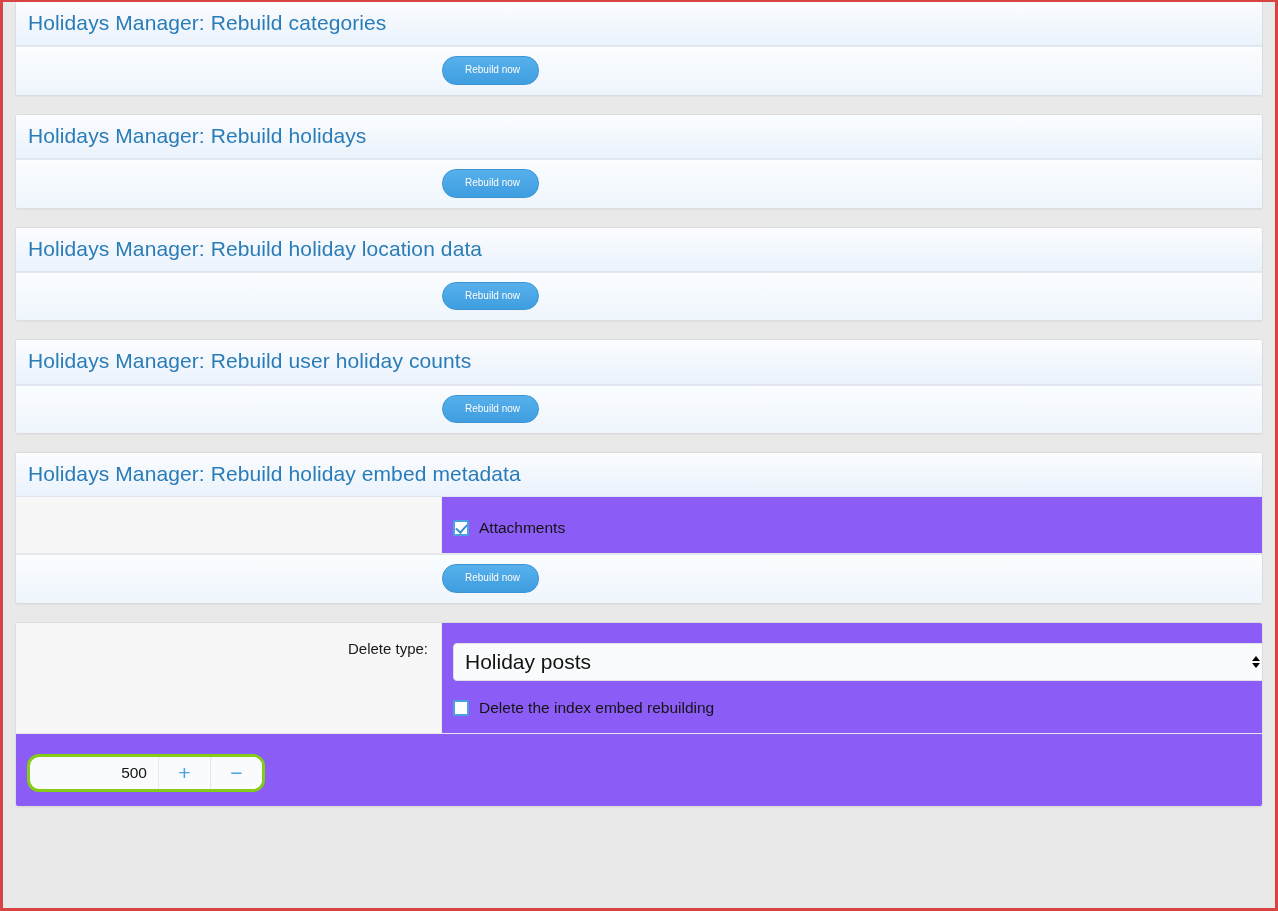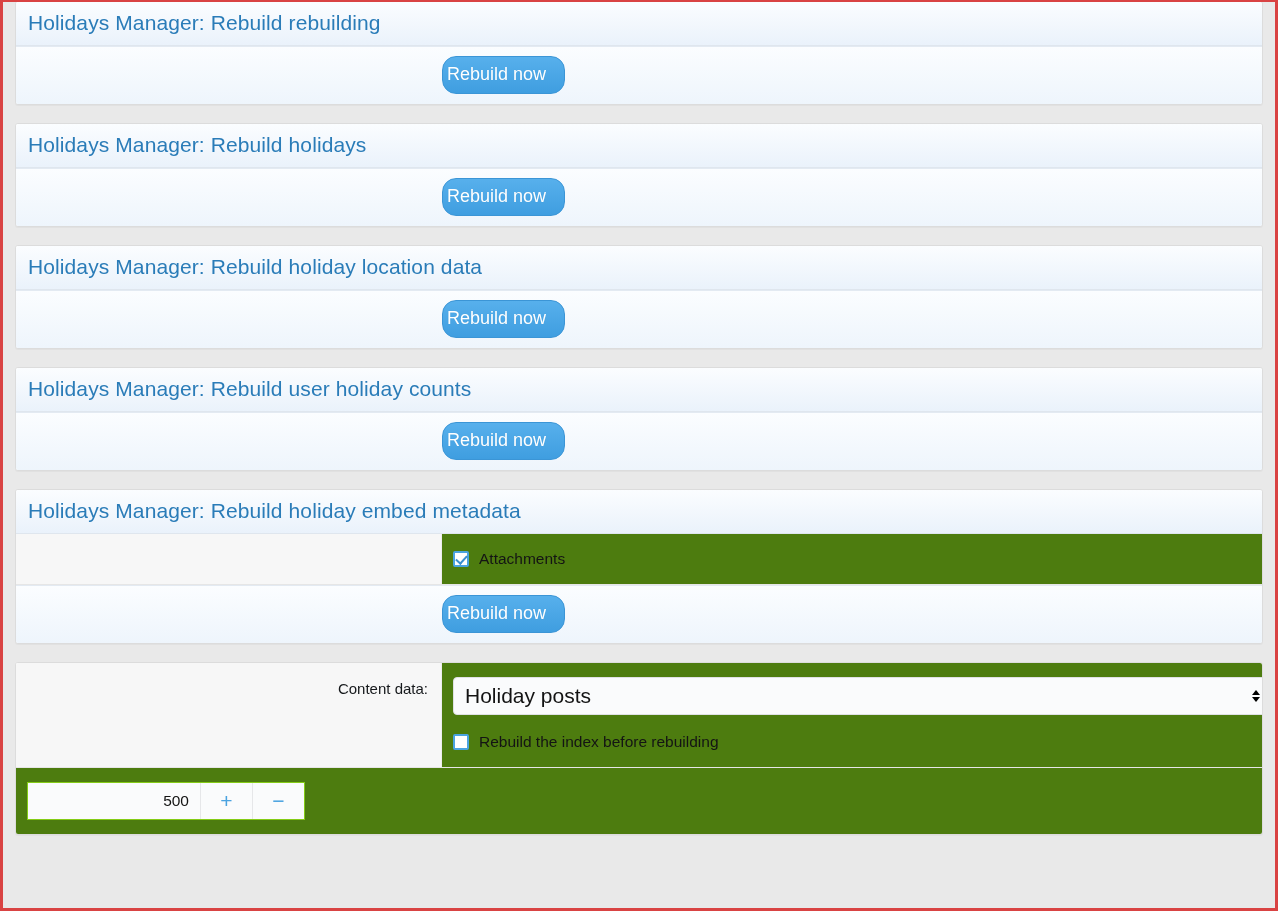--- a/index.html
+++ b/index.html
@@ -62,22 +62,22 @@
     flex: 0 0 426px;
     background: #f7f7f7;
     border-right: 1px solid #ececec;
     text-align: right;
     padding: 17px 13px 17px 10px;
     color: #16191c;
     font-size: 15px;
   }
   .row-field {
     flex: 1 1 auto;
-    background: #4d7c0f;
-    padding: 14px 14px 14px 11px;
+    background: #8b5cf6;
+    padding: 20px 14px 14px 11px;
     display: flex;
     flex-direction: column;
     justify-content: center;
   }
 
   
   .row-submit {
     background: linear-gradient(to bottom, #fbfdff 0%, #eef5fc 100%);
     border-top: 1px solid #e3eaf2;
     padding: 9px 0 10px 0;
@@ -88,23 +88,23 @@
     flex: 0 0 426px;
   }
 
   
   .btn-primary {
     display: inline-block;
     background: linear-gradient(to bottom, #57b0ec 0%, #3f9ee0 100%);
     border: 1px solid #3b95d6;
     border-radius: 14px;
     color: #ffffff;
-    font-size: 18px;
+    font-size: 10px;
     font-family: inherit;
-    padding: 7px 18px 8px 4px;
+    padding: 7px 18px 8px 22px;
     line-height: 1.15;
     cursor: pointer;
     text-shadow: 0 0 1px rgba(0,0,0,0.08);
   }
 
   
   .check-line {
     display: flex;
     align-items: center;
     gap: 10px;
@@ -166,24 +166,24 @@
     border-right: 4.5px solid transparent;
   }
   .select-arrows i.up   { border-bottom: 5px solid #000; }
   .select-arrows i.down { border-top: 5px solid #000; }
 
   
   .stepper {
     display: flex;
     align-items: stretch;
     height: 38px;
-    border: 1px solid #84cc16;
-    border-radius: 0;
+    border: 3px solid #84cc16;
+    border-radius: 12px;
     background: #fafbfc;
-    width: 278px;
+    width: 238px;
     overflow: hidden;
   }
   .stepper input {
     flex: 1 1 auto;
     border: none;
     background: transparent;
     text-align: right;
     padding: 0 11px;
     font-family: inherit;
     font-size: 15.5px;
@@ -207,21 +207,21 @@
 
   .field-gap { height: 16px; }
 </style>
 </head>
 <body>
 
 <div class="page">
 
   <div class="block first">
     <div class="block-header">
-      <span class="block-header-title">Holidays Manager: Rebuild rebuilding</span>
+      <span class="block-header-title">Holidays Manager: Rebuild categories</span>
     </div>
     <div class="row-submit">
       <div class="spacer"></div>
       <button class="btn-primary">Rebuild now</button>
     </div>
   </div>
 
   <div class="block">
     <div class="block-header">
       <span class="block-header-title">Holidays Manager: Rebuild holidays</span>
@@ -267,33 +267,33 @@
     </div>
     <div class="row-submit">
       <div class="spacer"></div>
       <button class="btn-primary">Rebuild now</button>
     </div>
   </div>
 
   <div class="block">
 
     <div class="row">
-      <div class="row-label">Content data:</div>
+      <div class="row-label">Delete type:</div>
       <div class="row-field">
         <div class="select-box">
           <span>Holiday posts</span>
           <span class="select-arrows">
             <i class="up"></i>
               <i class="down"></i>
           </span>
         </div>
         <div class="field-gap"></div>
         <div class="check-line">
           <span class="cbox"></span>
-          <span class="check-label">Rebuild the index before rebuilding</span>
+          <span class="check-label">Delete the index embed rebuilding</span>
         </div>
       </div>
     </div>
 
     <div class="row">
       <div class="row-field">
         <div class="stepper">
           <input type="text" value="500" style="">
           <div class="step-btn">+</div>
           <div class="step-btn">−</div>

